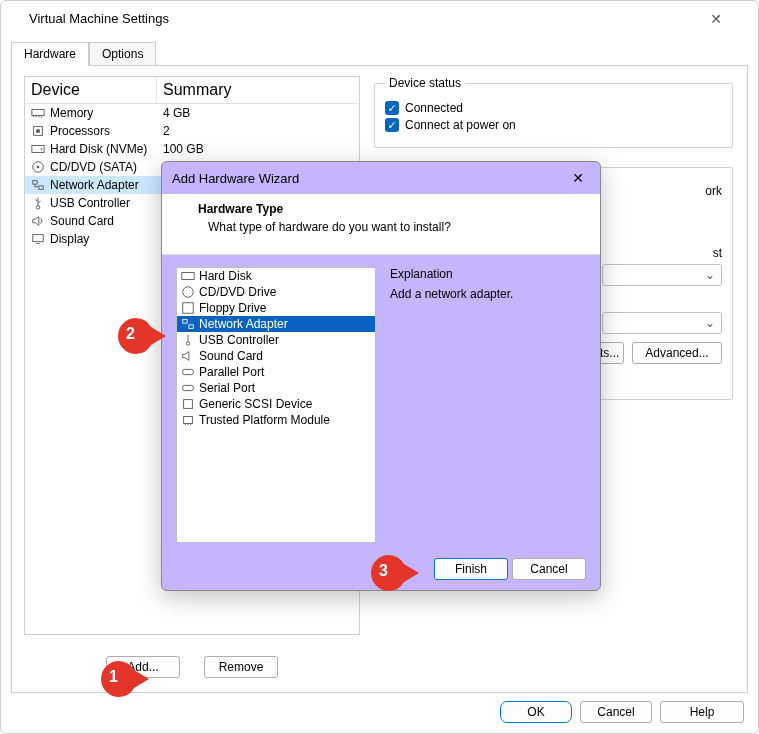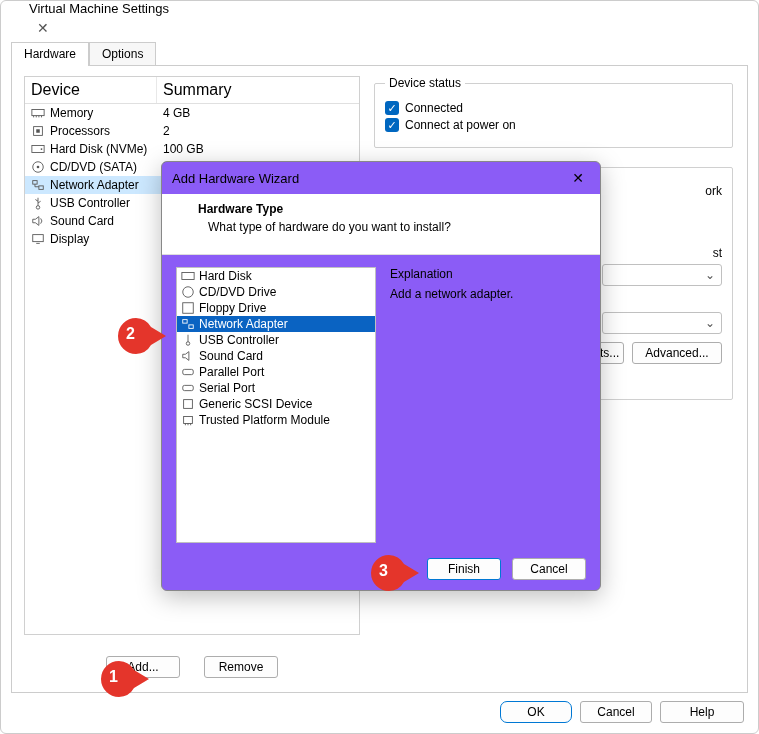--- a/index.html
+++ b/index.html
@@ -11,25 +11,24 @@
       width: 759px;
       height: 734px;
       position: relative;
       overflow: hidden;
       border: 1px solid #ccc;
       border-radius: 6px;
     }
     .titlebar {
       height: 36px;
       display: flex;
-      align-items: flex-start;
+      align-items: center;
       padding: 0 28px;
       font-size: 13px;
       border-bottom: 1px solid transparent;
-      flex-direction: column;
     }
     .titlebar .title { flex: 1; }
     .close-x {
       font-size: 14px;
       color: #555;
       cursor: pointer;
       padding: 4px 8px;
     }
     .tabs {
       display: flex;
@@ -127,21 +126,21 @@
     }
     .combo .arrow { color:#555;}
     .rtbtns { display:flex; gap:8px; justify-content:flex-end; margin-top:6px;}
     .bottom-buttons {
       position:absolute; right: 14px; bottom: 10px; display:flex; gap:8px;
     }
     
     .wizard {
       position:absolute;
       left: 160px; top: 160px; width: 440px; height: 430px;
-      background:#8b5cf6;
+      background:#c4b5fd;
       border:1px solid #888;
       border-radius: 6px;
       box-shadow: 0 6px 24px rgba(0,0,0,0.25);
       z-index: 50;
     }
     .wiz-titlebar {
       height:32px; display:flex; align-items:center; padding:0 10px;
     }
     .wiz-titlebar .t { flex:1; font-size:13px;}
     .wiz-close { font-size:14px; cursor:pointer; padding:2px 6px;}
@@ -158,21 +157,21 @@
     .wiz-list {
       flex:1; border:1px solid #c0c0c0; background:#fff; overflow:hidden;
     }
     .wiz-item { display:flex; align-items:center; gap:4px; padding:1px 4px; font-size:12px;}
     .wiz-item.selected { background:#0a63c2; color:#fff;}
     .wiz-item .ico { width:14px; height:14px; display:inline-flex; align-items:center; justify-content:center;}
     .wiz-right { flex:1;}
     .wiz-right .lbl { font-size:12px; margin-bottom:6px;}
     .wiz-right .exp { font-size:12px;}
     .wiz-footer {
-      position:absolute; bottom:10px; right:14px; display:flex; gap:11px;
+      position:absolute; bottom:10px; right:14px; display:flex; gap:4px;
     }
     
     .badge {
       position:absolute; width:48px; height:36px; z-index:100;
       pointer-events:none;
     }
     .badge svg { width:100%; height:100%; overflow:visible;}
     .badge .num {
       position:absolute; left:8px; top:7px; color:#fff; font-size:16px; font-weight:600;
     }

